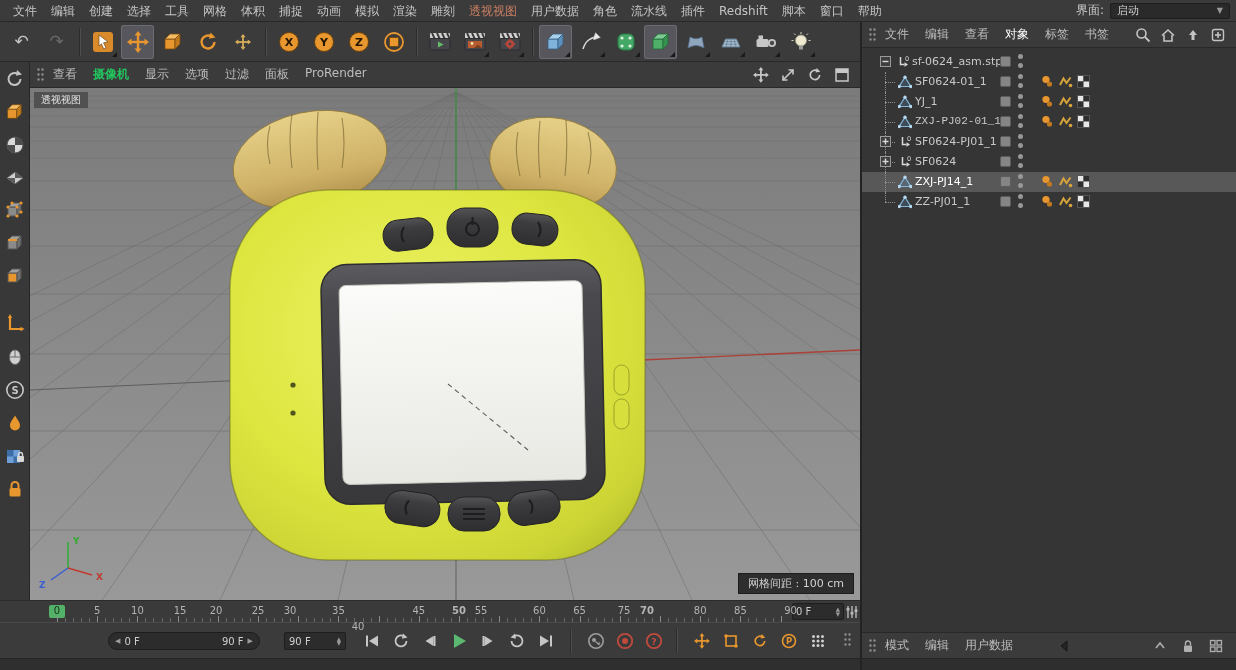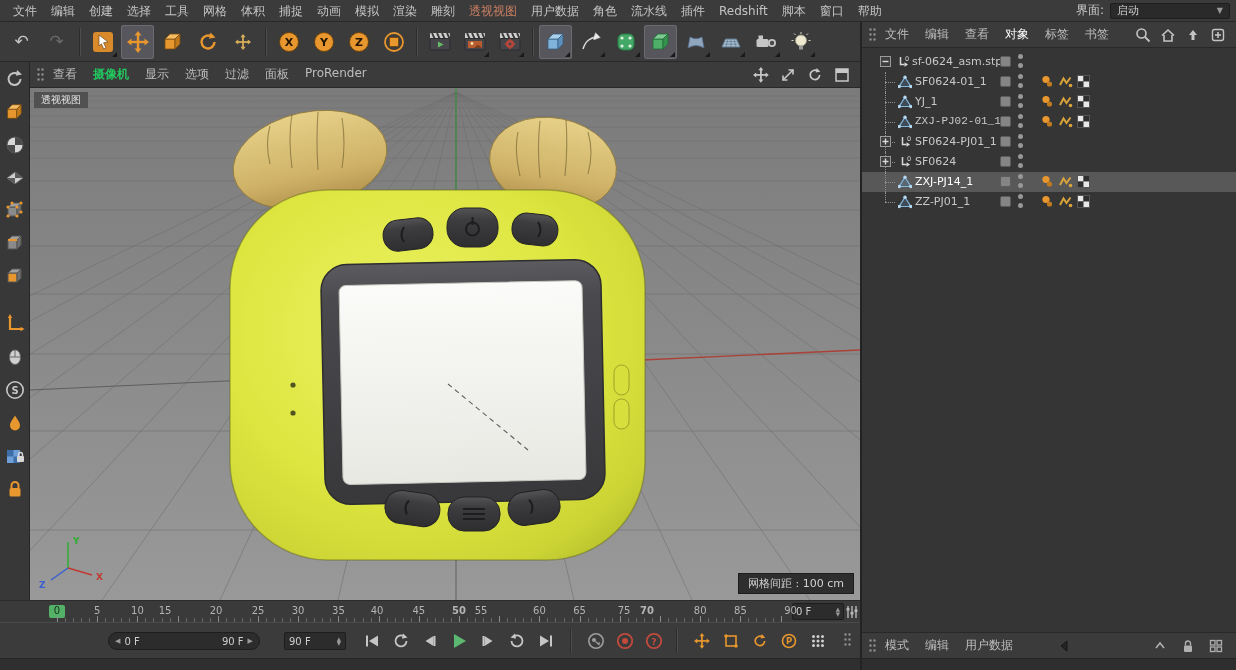--- a/index.html
+++ b/index.html
@@ -1022,31 +1022,31 @@
 
   <div class="ruler" id="ruler">
       <div class="ruler-marker"></div>
       <div class="tickstrip"></div>
       <span class="tick-label zero" style="left: 57px;">0</span>
       <div class="tick-major" style="left: 57px;"></div>
       <span class="tick-label" style="left: 97.2px;">5</span>
       <div class="tick-major" style="left: 97.2px;"></div>
       <span class="tick-label" style="left: 137.4px;">10</span>
       <div class="tick-major" style="left: 137.4px;"></div>
-      <span class="tick-label" style="left: 165px;">15</span>
+      <span class="tick-label" style="left: 180px;">15</span>
       <div class="tick-major" style="left: 177.6px;"></div>
       <span class="tick-label" style="left: 216px;">20</span>
       <div class="tick-major" style="left: 217.8px;"></div>
       <span class="tick-label" style="left: 258px;">25</span>
       <div class="tick-major" style="left: 258px;"></div>
-      <span class="tick-label" style="left: 298px;">30</span>
+      <span class="tick-label" style="left: 290px;">30</span>
       <div class="tick-major" style="left: 298.2px;"></div>
       <span class="tick-label" style="left: 338.4px;">35</span>
       <div class="tick-major" style="left: 338.4px;"></div>
-      <span class="tick-label" style="left: 377px;">40</span>
+      <span class="tick-label" style="left: 358px; margin-top: 16px;">40</span>
       <div class="tick-major" style="left: 378.6px;"></div>
       <span class="tick-label" style="left: 418.8px;">45</span>
       <div class="tick-major" style="left: 418.8px;"></div>
       <span class="tick-label" style="left: 459px; font-weight: bold;">50</span>
       <div class="tick-major" style="left: 459px;"></div>
       <span class="tick-label" style="left: 481px;">55</span>
       <div class="tick-major" style="left: 499.2px;"></div>
       <span class="tick-label" style="left: 539.4px;">60</span>
       <div class="tick-major" style="left: 539.4px;"></div>
       <span class="tick-label" style="left: 579.6px;">65</span>

